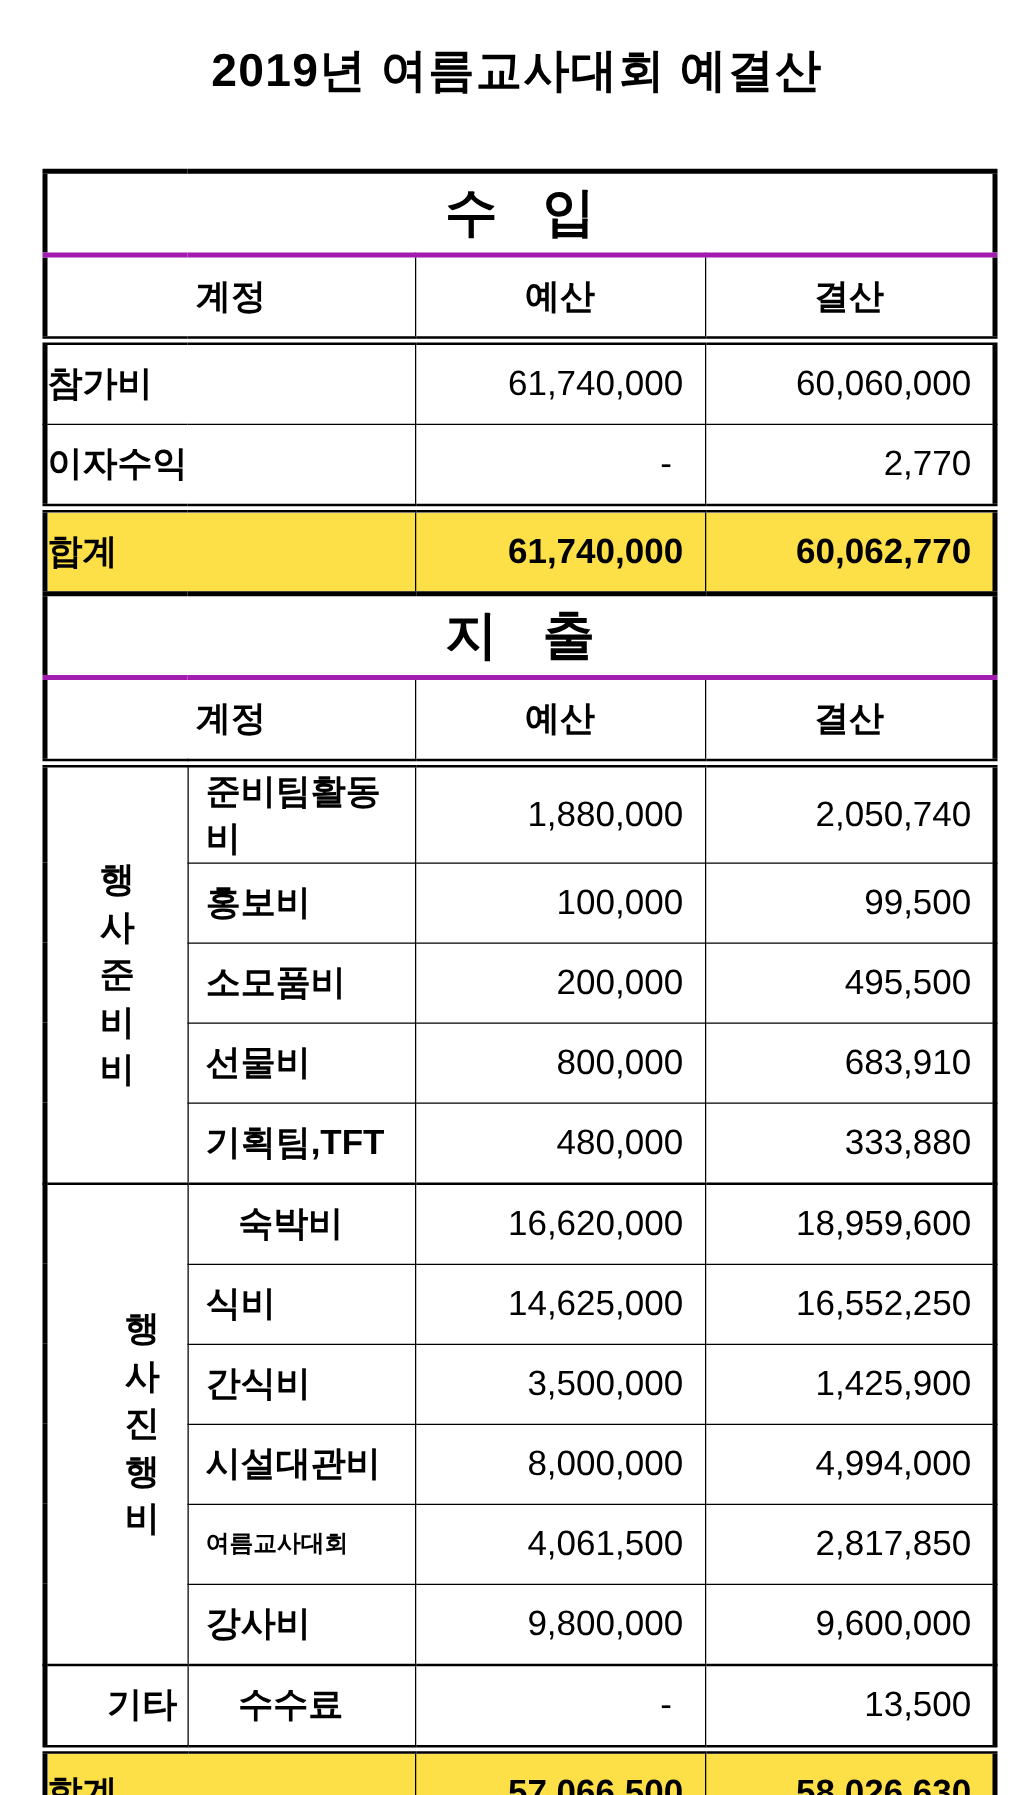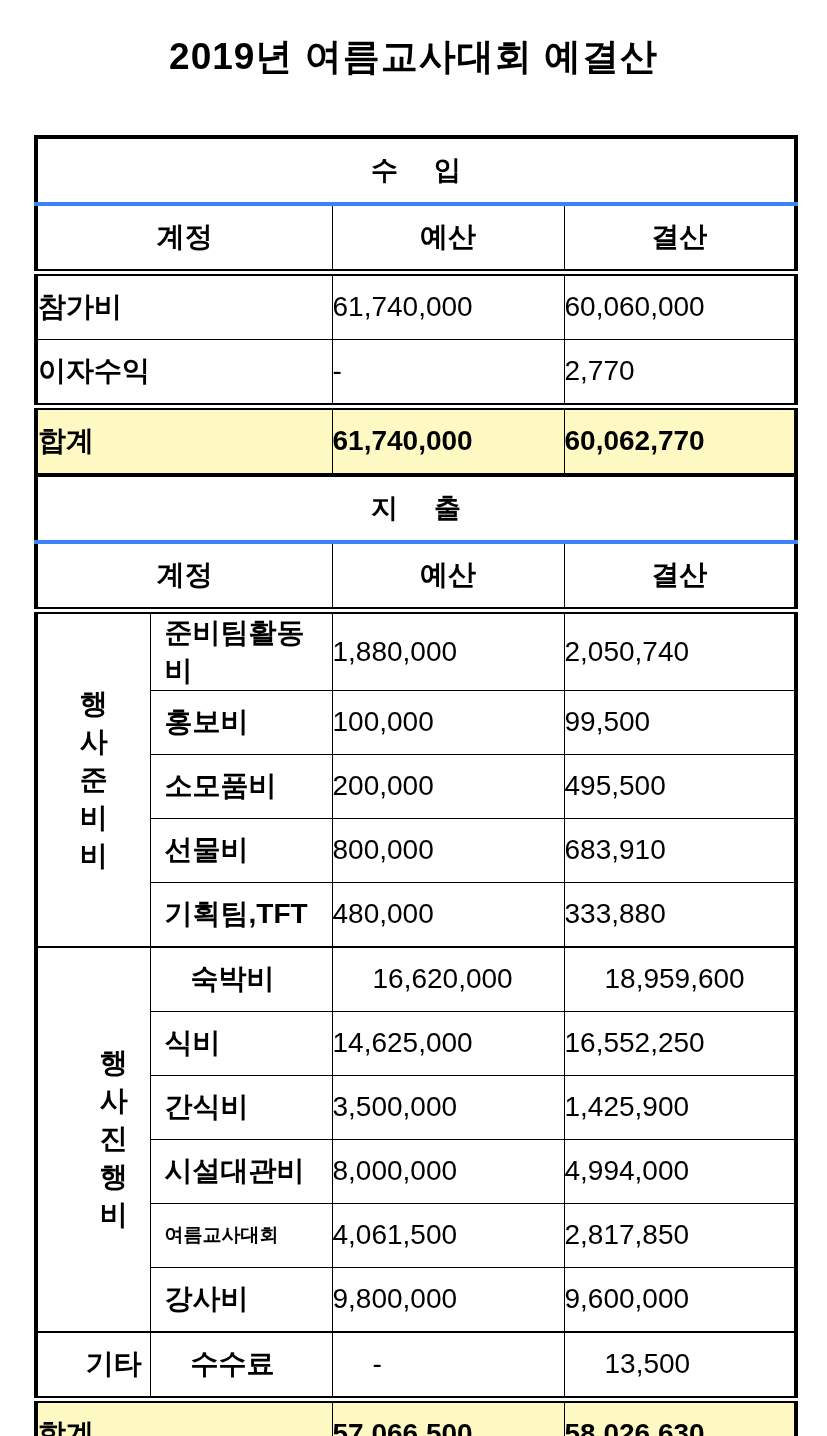--- a/index.html
+++ b/index.html
@@ -33,57 +33,58 @@
   }
   td {
     border: 1px solid #000;
     height: 63px;
     padding: 0;
     font-size: 28px;
     vertical-align: middle;
     overflow: hidden;
   }
   tr.section-row td {
-    font-size: 27px;
+    font-size: 42px;
     font-weight: bold;
     text-align: center;
     letter-spacing: 36px;
     text-indent: 36px;
     border-top: 4px solid #000;
-    border-bottom: 4px solid #3b82f6;
+    border-bottom: 4px solid #a21caf;
   }
   tr.hdr-row td {
     font-weight: bold;
     text-align: center;
     border-bottom: 7px double #000;
   }
   td.acct-center {
     font-weight: bold;
     text-align: left;
   }
   td.acct-left {
     font-weight: bold;
     text-align: left;
     padding-left: 14px;
   }
   td.acct-small {
     font-size: 19px;
   }
   td.num {
+    text-align: right;
     padding-right: 17px;
     font-weight: normal;
   }
   td.dash {
     padding-right: 26px;
   }
   tr.pre-total-row td {
     border-bottom: 7px double #000;
   }
   tr.total-row td {
-    background: #fef9c3;
+    background: #fde047;
     font-weight: bold;
     border-bottom: 4px solid #000;
   }
   tr.total-row td.num { font-weight: bold; }
   td.grp {
     font-weight: bold;
     text-align: center;
     white-space: pre-line;
     line-height: 38px;
     vertical-align: middle;

